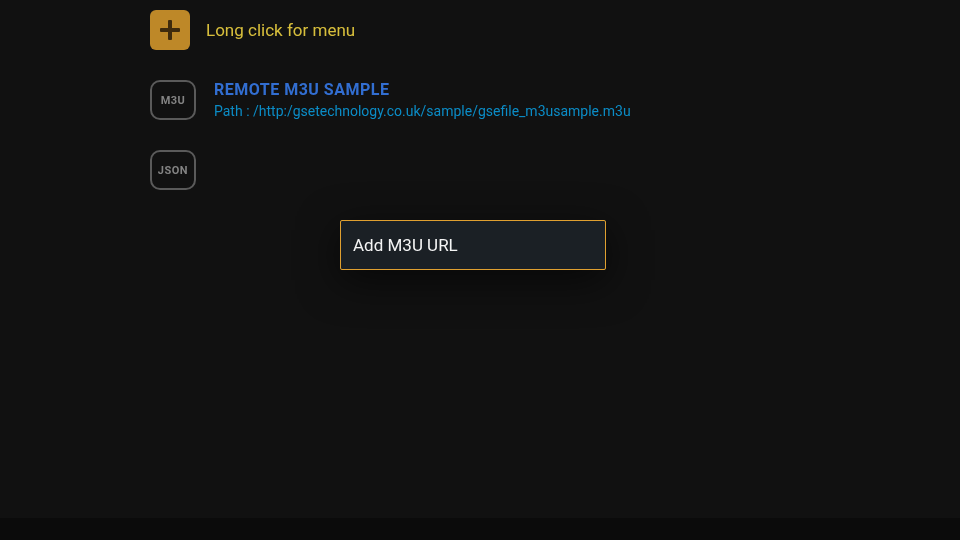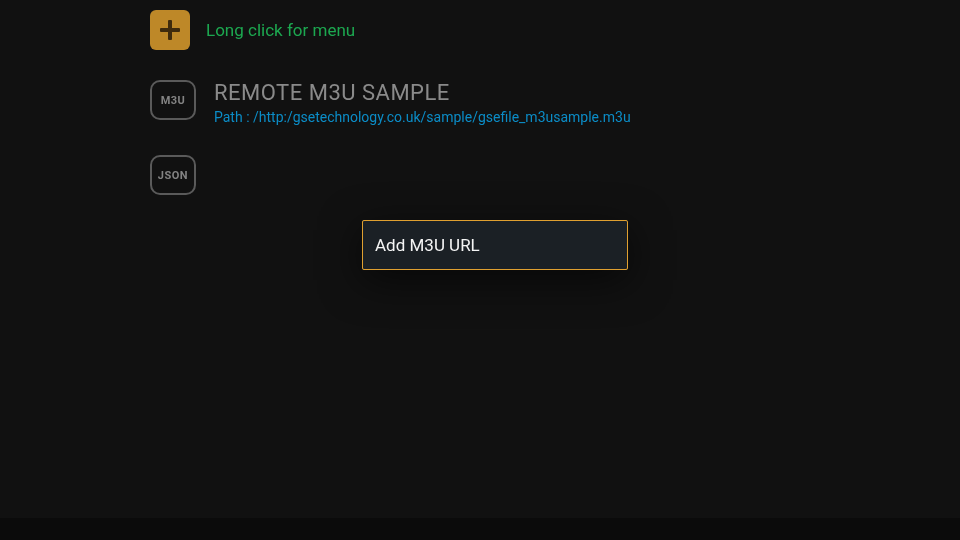--- a/index.html
+++ b/index.html
@@ -26,21 +26,21 @@
     background: #E0A030;
     border-radius: 6px;
     display: flex;
     align-items: center;
     justify-content: center;
     flex-shrink: 0;
   }
   .add-tile svg { display: block; }
   .hint-text {
     margin-left: 16px;
-    color: #22c55e;
+    color: #fde047;
     font-size: 17px;
   }
   .playlist-row {
     display: flex;
     align-items: flex-start;
     margin-bottom: 30px;
   }
   .fmt-tile {
     width: 46px;
     height: 40px;
@@ -54,38 +54,38 @@
     font-size: 11px;
     font-weight: 700;
     letter-spacing: 0.5px;
   }
   .playlist-text {
     margin-left: 18px;
     display: flex;
     flex-direction: column;
   }
   .playlist-title {
-    color: #a3a3a3;
-    font-size: 22px;
-    font-weight: 400;
+    color: #3b82f6;
+    font-size: 16px;
+    font-weight: 700;
     letter-spacing: 0.5px;
     margin-bottom: 4px;
   }
   .playlist-path {
     color: #0ea5e9;
     font-size: 14px;
   }
   .overlay {
     position: absolute;
     inset: 0;
     background: rgba(0,0,0,0.15);
   }
   .menu {
     position: absolute;
-    left: 362px;
+    left: 340px;
     top: 220px;
     width: 266px;
     background: #1b2025;
     box-shadow: 0 10px 40px rgba(0,0,0,0.6);
   }
   .menu-item {
     height: 50px;
     display: flex;
     align-items: center;
     padding: 0 12px;

